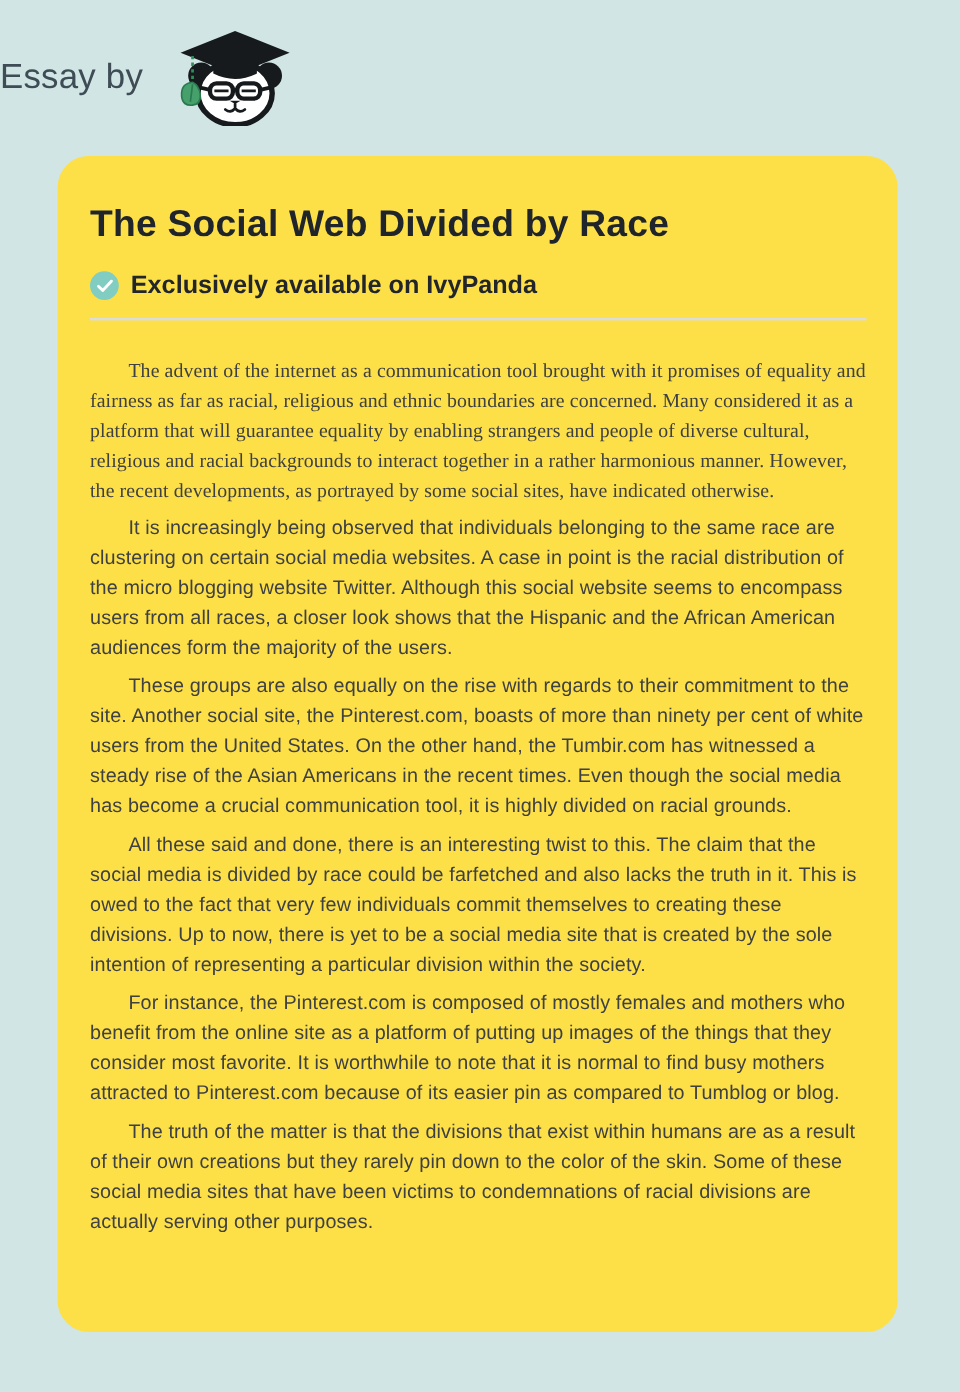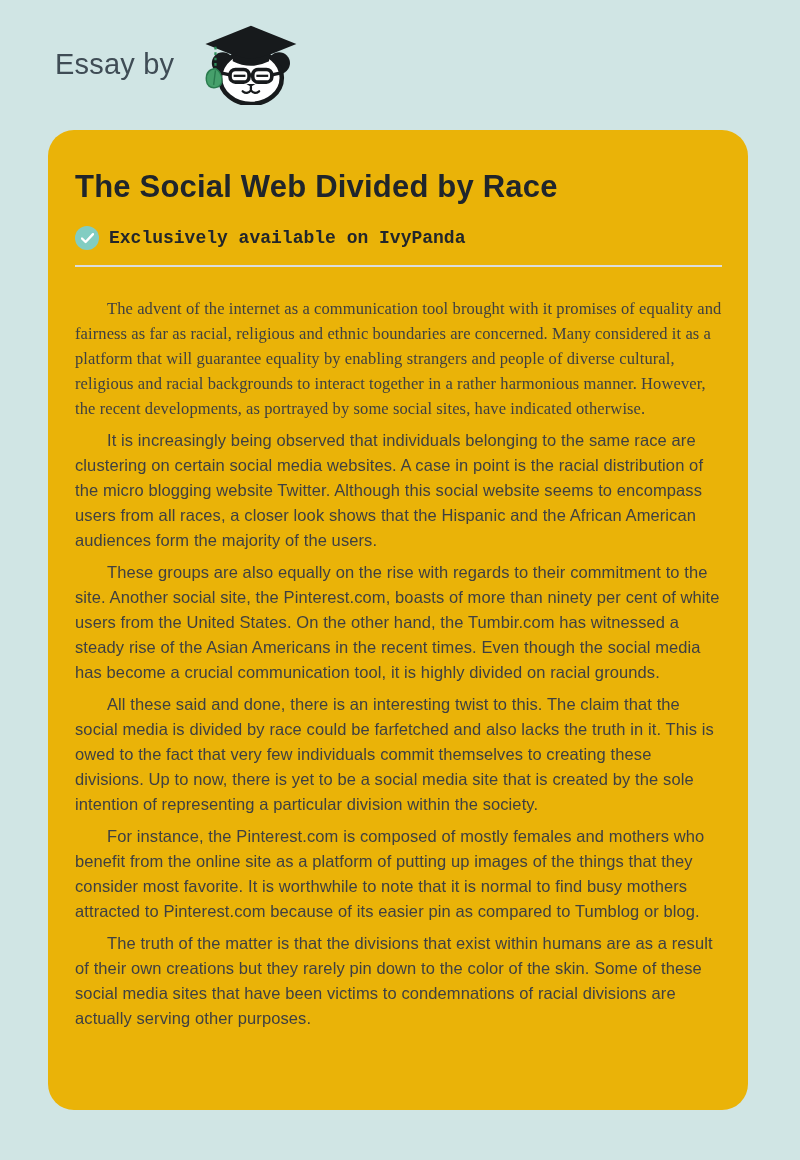--- a/index.html
+++ b/index.html
@@ -10,21 +10,20 @@
     background: #d0e5e4;
     font-family: "Liberation Sans", sans-serif;
     overflow: hidden;
   }
 
   
   .site-header {
     height: 128px;
     display: flex;
     align-items: center;
-    padding-left: 55px;
   }
   .essay-by {
     font-size: 29px;
     color: #3f4c55;
     letter-spacing: 0.2px;
     margin-right: 26px;
   }
   .logo-svg {
     width: 100px;
     height: 82px;
@@ -44,21 +43,21 @@
     font-size: 15px;
     color: #1d2227;
     vertical-align: 16px;
   }
 
   
   .essay-card {
     width: 700px;
     height: 980px;
     margin: 2px auto 0 48px;
-    background: #eab308;
+    background: #fde047;
     border-radius: 26px;
     padding: 38px 26px 20px 27px;
     overflow: hidden;
   }
   .page-title {
     font-size: 31px;
     line-height: 37px;
     font-weight: bold;
     color: #20252b;
     letter-spacing: 0.2px;
@@ -74,24 +73,23 @@
     height: 24px;
     border-radius: 50%;
     background: #82cdc2;
     display: flex;
     align-items: center;
     justify-content: center;
     flex: 0 0 auto;
   }
   .check-circle svg { width: 13px; height: 11px; display: block; }
   .availability-label {
-    font-size: 18px;
+    font-size: 21px;
     font-weight: bold;
     color: #22262b;
-    font-family: Liberation Mono, monospace;
   }
   .content-divider {
     border: none;
     height: 2px;
     background: #dbdddd;
     margin: 15px 0 0 0;
   }
   .essay-body p {
     font-size: 16.5px;
     line-height: 25px;

